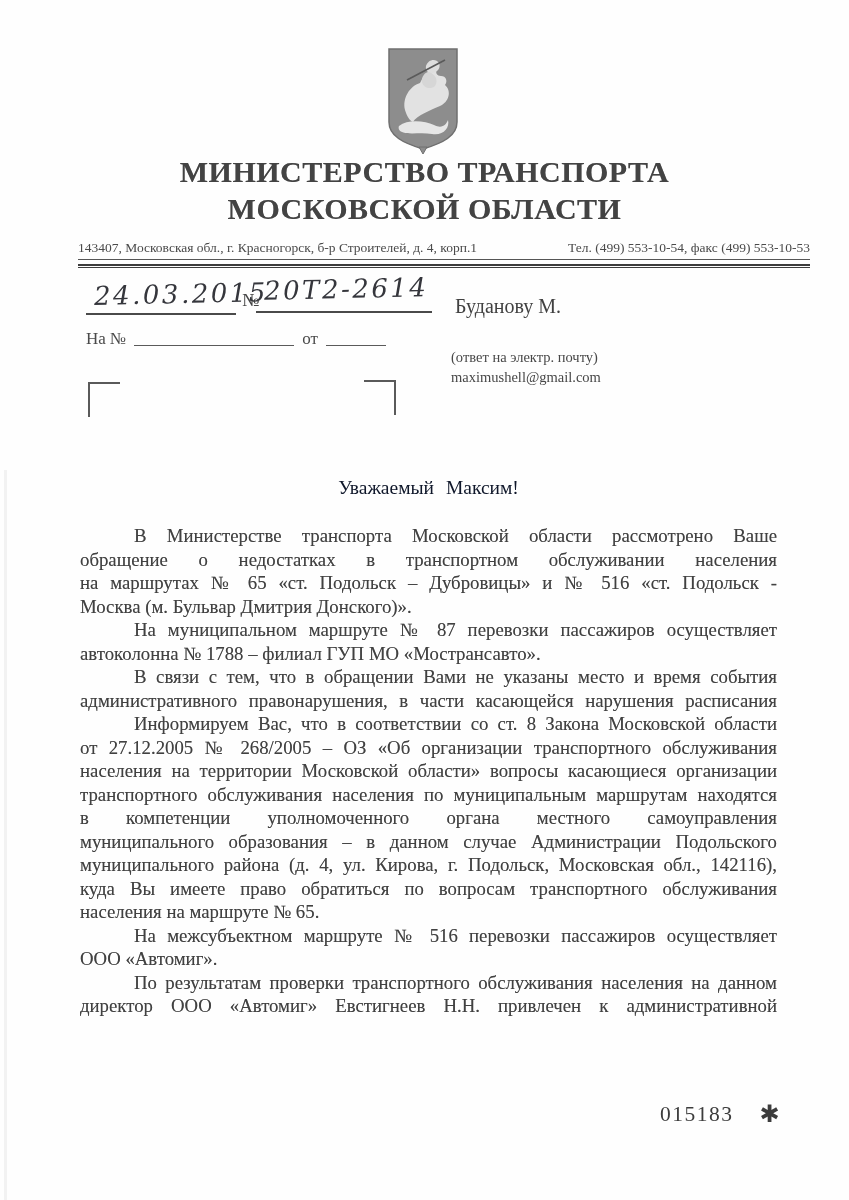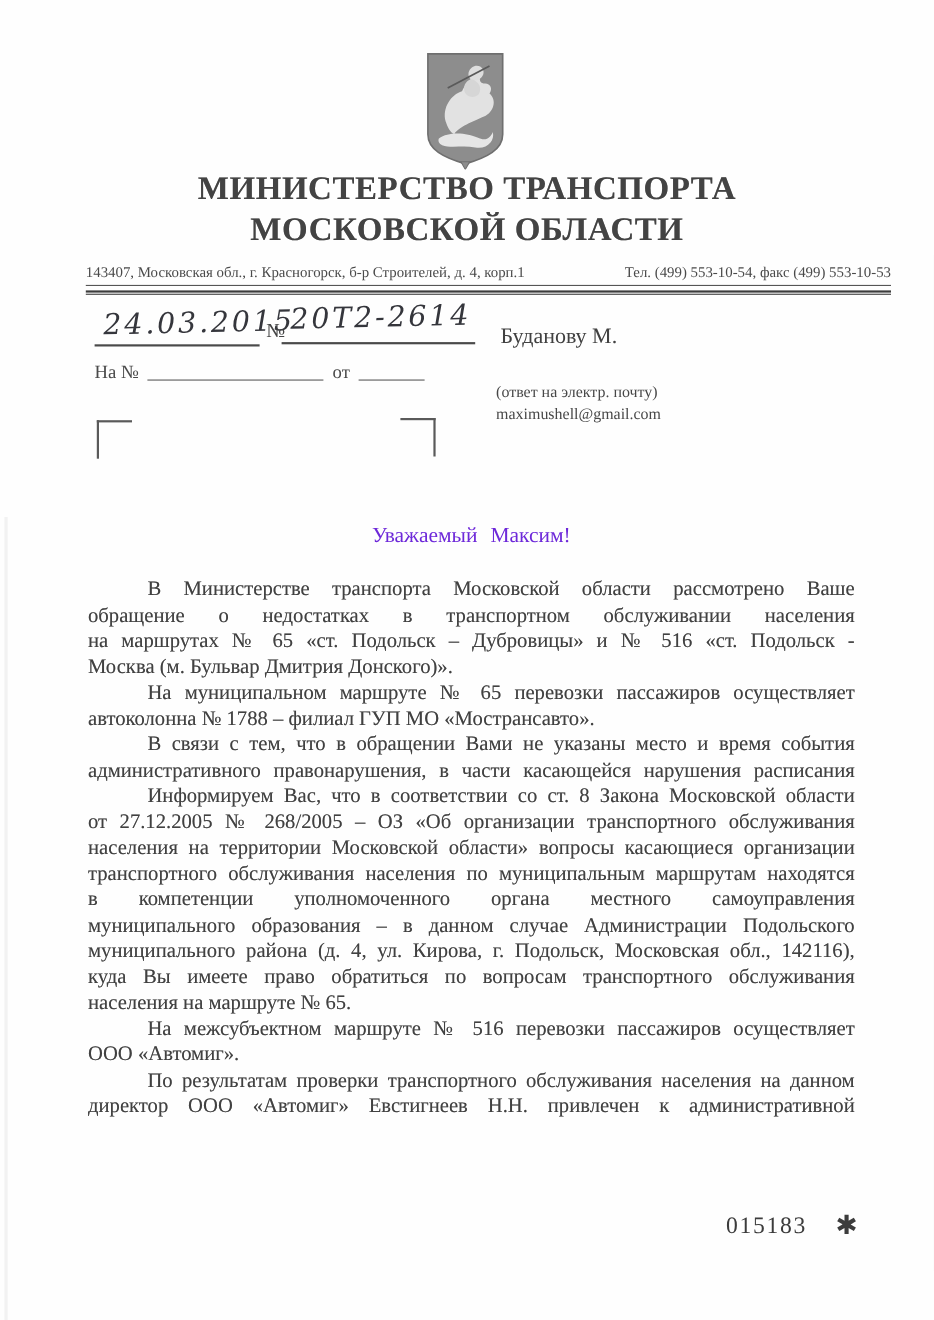--- a/index.html
+++ b/index.html
@@ -37,21 +37,21 @@
   .nan-row .seg1{display:inline-block;width:160px;border-bottom:1.5px solid #5a5a5a;margin:0 8px 3px 8px;}
   .nan-row .seg2{display:inline-block;width:60px;border-bottom:1.5px solid #5a5a5a;margin:0 0 3px 8px;}
   .corner{position:absolute;width:30px;height:33px;}
   .corner.left{left:88px;top:382px;border-left:2px solid #5a5a5a;border-top:2px solid #5a5a5a;}
   .corner.right{left:364px;top:380px;border-right:2px solid #5a5a5a;border-top:2px solid #5a5a5a;}
   
   .recipient-name{position:absolute;left:455px;top:295px;font-size:20px;color:#414141;}
   .recipient-note{position:absolute;left:451px;top:347px;font-size:14.5px;line-height:20px;color:#474747;}
   
   .greeting{position:absolute;left:80px;top:477px;width:697px;text-align:center;
-    font-size:19.5px;word-spacing:7px;color:#6d28d9;}
+    font-size:19.5px;word-spacing:7px;color:#0f172a;}
   .body-col{position:absolute;left:80px;top:524px;width:697px;
     font-size:18.8px;color:#414141;text-shadow:0 0 0.5px rgba(65,65,65,0.45);}
   .bline{height:23.5px;line-height:23.5px;text-align:justify;text-align-last:justify;
     white-space:nowrap;}
   .bline.first{text-indent:54px;}
   .bline.lastline{text-align-last:left;white-space:normal;}
   .bline.faded{opacity:0.72;filter:blur(0.35px);}
   
   .footer-num{position:absolute;left:660px;top:1100px;font-size:21.5px;
     letter-spacing:1.5px;color:#3c3c3c;display:flex;gap:26px;align-items:center;}
@@ -115,21 +115,21 @@
     <div>(ответ на электр. почту)</div>
     <div>maximushell@gmail.com</div>
   </div>
 
   <div class="greeting">Уважаемый  Максим!</div>
   <div class="body-col">
       <div class="bline first">В  Министерстве  транспорта  Московской  области  рассмотрено  Ваше</div>
       <div class="bline">обращение  о  недостатках  в  транспортном  обслуживании  населения</div>
       <div class="bline">на  маршрутах  № 65 «ст. Подольск – Дубровицы» и  № 516 «ст. Подольск -</div>
       <div class="bline lastline">Москва (м. Бульвар Дмитрия  Донского)».</div>
-      <div class="bline first">На муниципальном маршруте № 65 перевозки пассажиров осуществляет</div>
+      <div class="bline first">На муниципальном маршруте № 87 перевозки пассажиров осуществляет</div>
       <div class="bline lastline">автоколонна № 1788 – филиал ГУП МО «Мострансавто».</div>
       <div class="bline first">В связи с тем, что в обращении Вами не указаны место и время события</div>
       <div class="bline">административного правонарушения, в части касающейся нарушения расписания</div>
       <div class="bline first">Информируем Вас, что в соответствии со ст. 8 Закона Московской области</div>
       <div class="bline">от  27.12.2005   № 268/2005 – ОЗ «Об организации транспортного обслуживания</div>
       <div class="bline">населения на территории Московской области» вопросы касающиеся организации</div>
       <div class="bline">транспортного обслуживания населения по муниципальным маршрутам находятся</div>
       <div class="bline">в  компетенции  уполномоченного  органа  местного  самоуправления</div>
       <div class="bline">муниципального образования – в данном случае Администрации Подольского</div>
       <div class="bline">муниципального района (д. 4, ул. Кирова, г. Подольск, Московская обл., 142116),</div>

